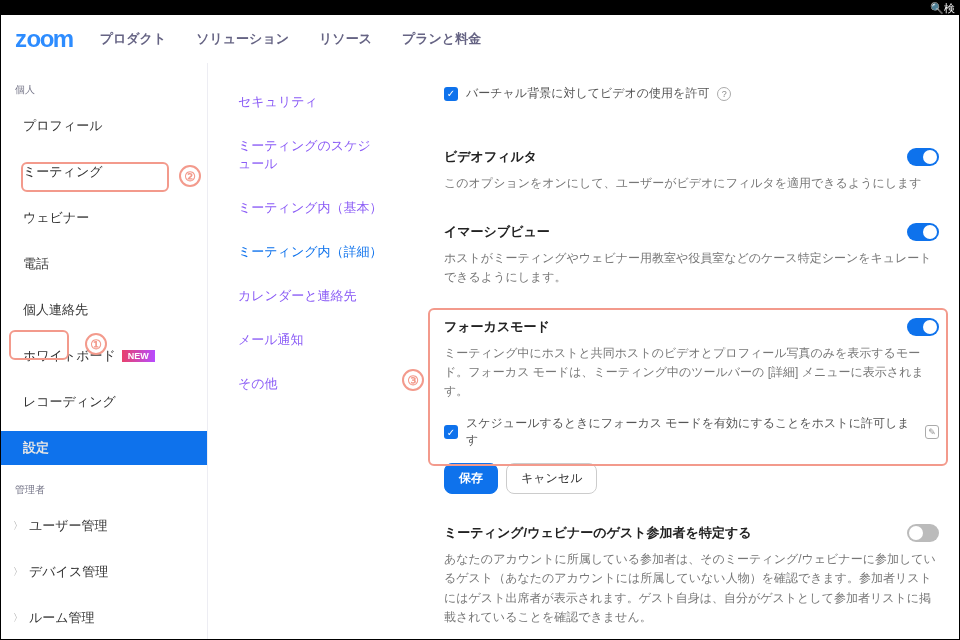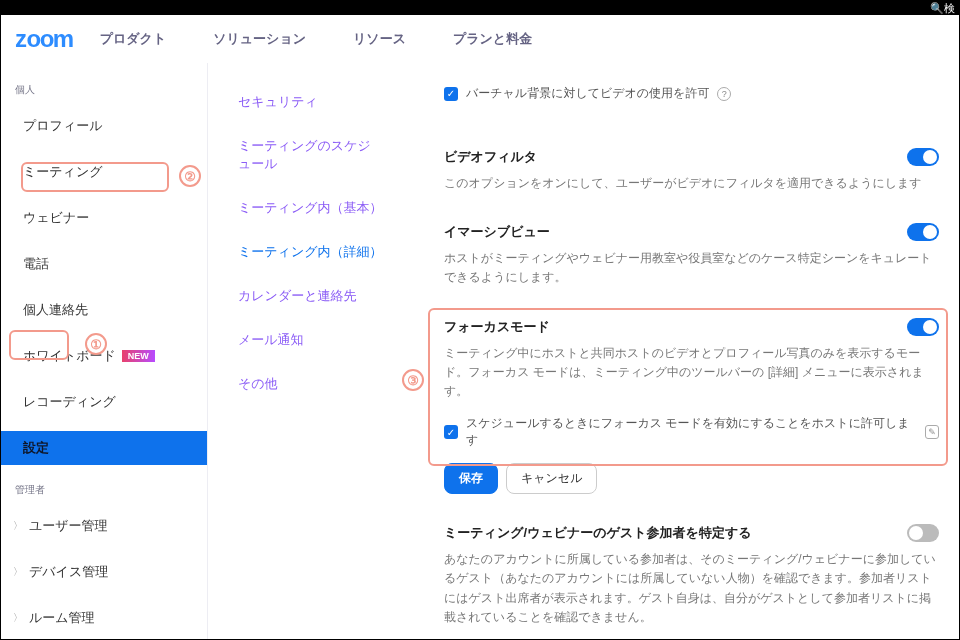--- a/index.html
+++ b/index.html
@@ -1,30 +1,30 @@
 <!DOCTYPE html>
 <html><head>
 <meta charset="utf-8">
 <style>
   * { margin: 0; padding: 0; box-sizing: border-box; font-family: -apple-system, "Segoe UI", "Hiragino Sans", "Meiryo", sans-serif; }
   body { width: 960px; height: 640px; overflow: hidden; background: #fff; border: 1px solid #000; font-size: 13px; color: #333; }
   .topbar { height: 14px; background: #000; color: #fff; display: flex; justify-content: flex-end; align-items: center; padding-right: 4px; font-size: 11px; }
   .header { height: 48px; display: flex; align-items: center; padding: 7px 14px; gap: 26px; }
   .logo { font-size: 24px; font-weight: 800; color: #2d8cff; letter-spacing: -0.5px; }
   .logo .o { letter-spacing: -1.5px; }
-  .topnav { display: flex; gap: 47px; }
+  .topnav { display: flex; gap: 30px; }
   .topnav-item { color: #666484; font-size: 13px; font-weight: 600; cursor: pointer; }
   .main { display: flex; height: calc(640px - 14px - 48px); position: relative; }
   .sidebar { width: 207px; border-right: 1px solid #ededf3; padding-top: 14px; overflow-y: auto; position: relative; }
   .sidebar::-webkit-scrollbar { width: 10px; }
   .sidebar::-webkit-scrollbar-track { background: #f3f3f6; }
   .sidebar::-webkit-scrollbar-thumb { background: #c8c8d0; border-radius: 2px; }
   .section-head { font-size: 10px; color: #747487; padding: 6px 14px 12px; }
   .nav-item { padding: 8px 14px 8px 22px; font-size: 13px; color: #333; cursor: pointer; margin-bottom: 12px; display: flex; align-items: center; gap: 6px; }
-  .nav-item.active { background: #0e72ec; color: #0f172a; font-weight: 700; }
+  .nav-item.active { background: #0e72ec; color: #e5e5e5; font-weight: 700; }
   .nav-item .chev { font-size: 10px; color: #888; margin-left: -10px; margin-right: 0; }
   .badge-new { display: inline-block; font-size: 9px; font-weight: 700; color: #fff; background: linear-gradient(90deg,#e8416c,#b74bff); padding: 1px 6px; border-radius: 0; }
   .subnav { width: 190px; padding: 22px 10px 0 26px; }
   .sub-item { font-size: 13px; color: #8b5cf6; padding: 8px 4px; margin-bottom: 10px; cursor: pointer; }
   .sub-item.active { color: #0e72ec; }
   .content { flex: 1; padding: 20px 20px 0 46px; overflow-y: auto; position: relative; }
   .setting-block { margin-bottom: 30px; position: relative; }
   .setting-title { font-size: 13px; font-weight: 700; color: #222; margin-bottom: 8px; }
   .setting-desc { font-size: 12px; color: #777; line-height: 1.6; }
   .toggle { position: absolute; top: 0; right: 0; width: 32px; height: 18px; border-radius: 9px; }

